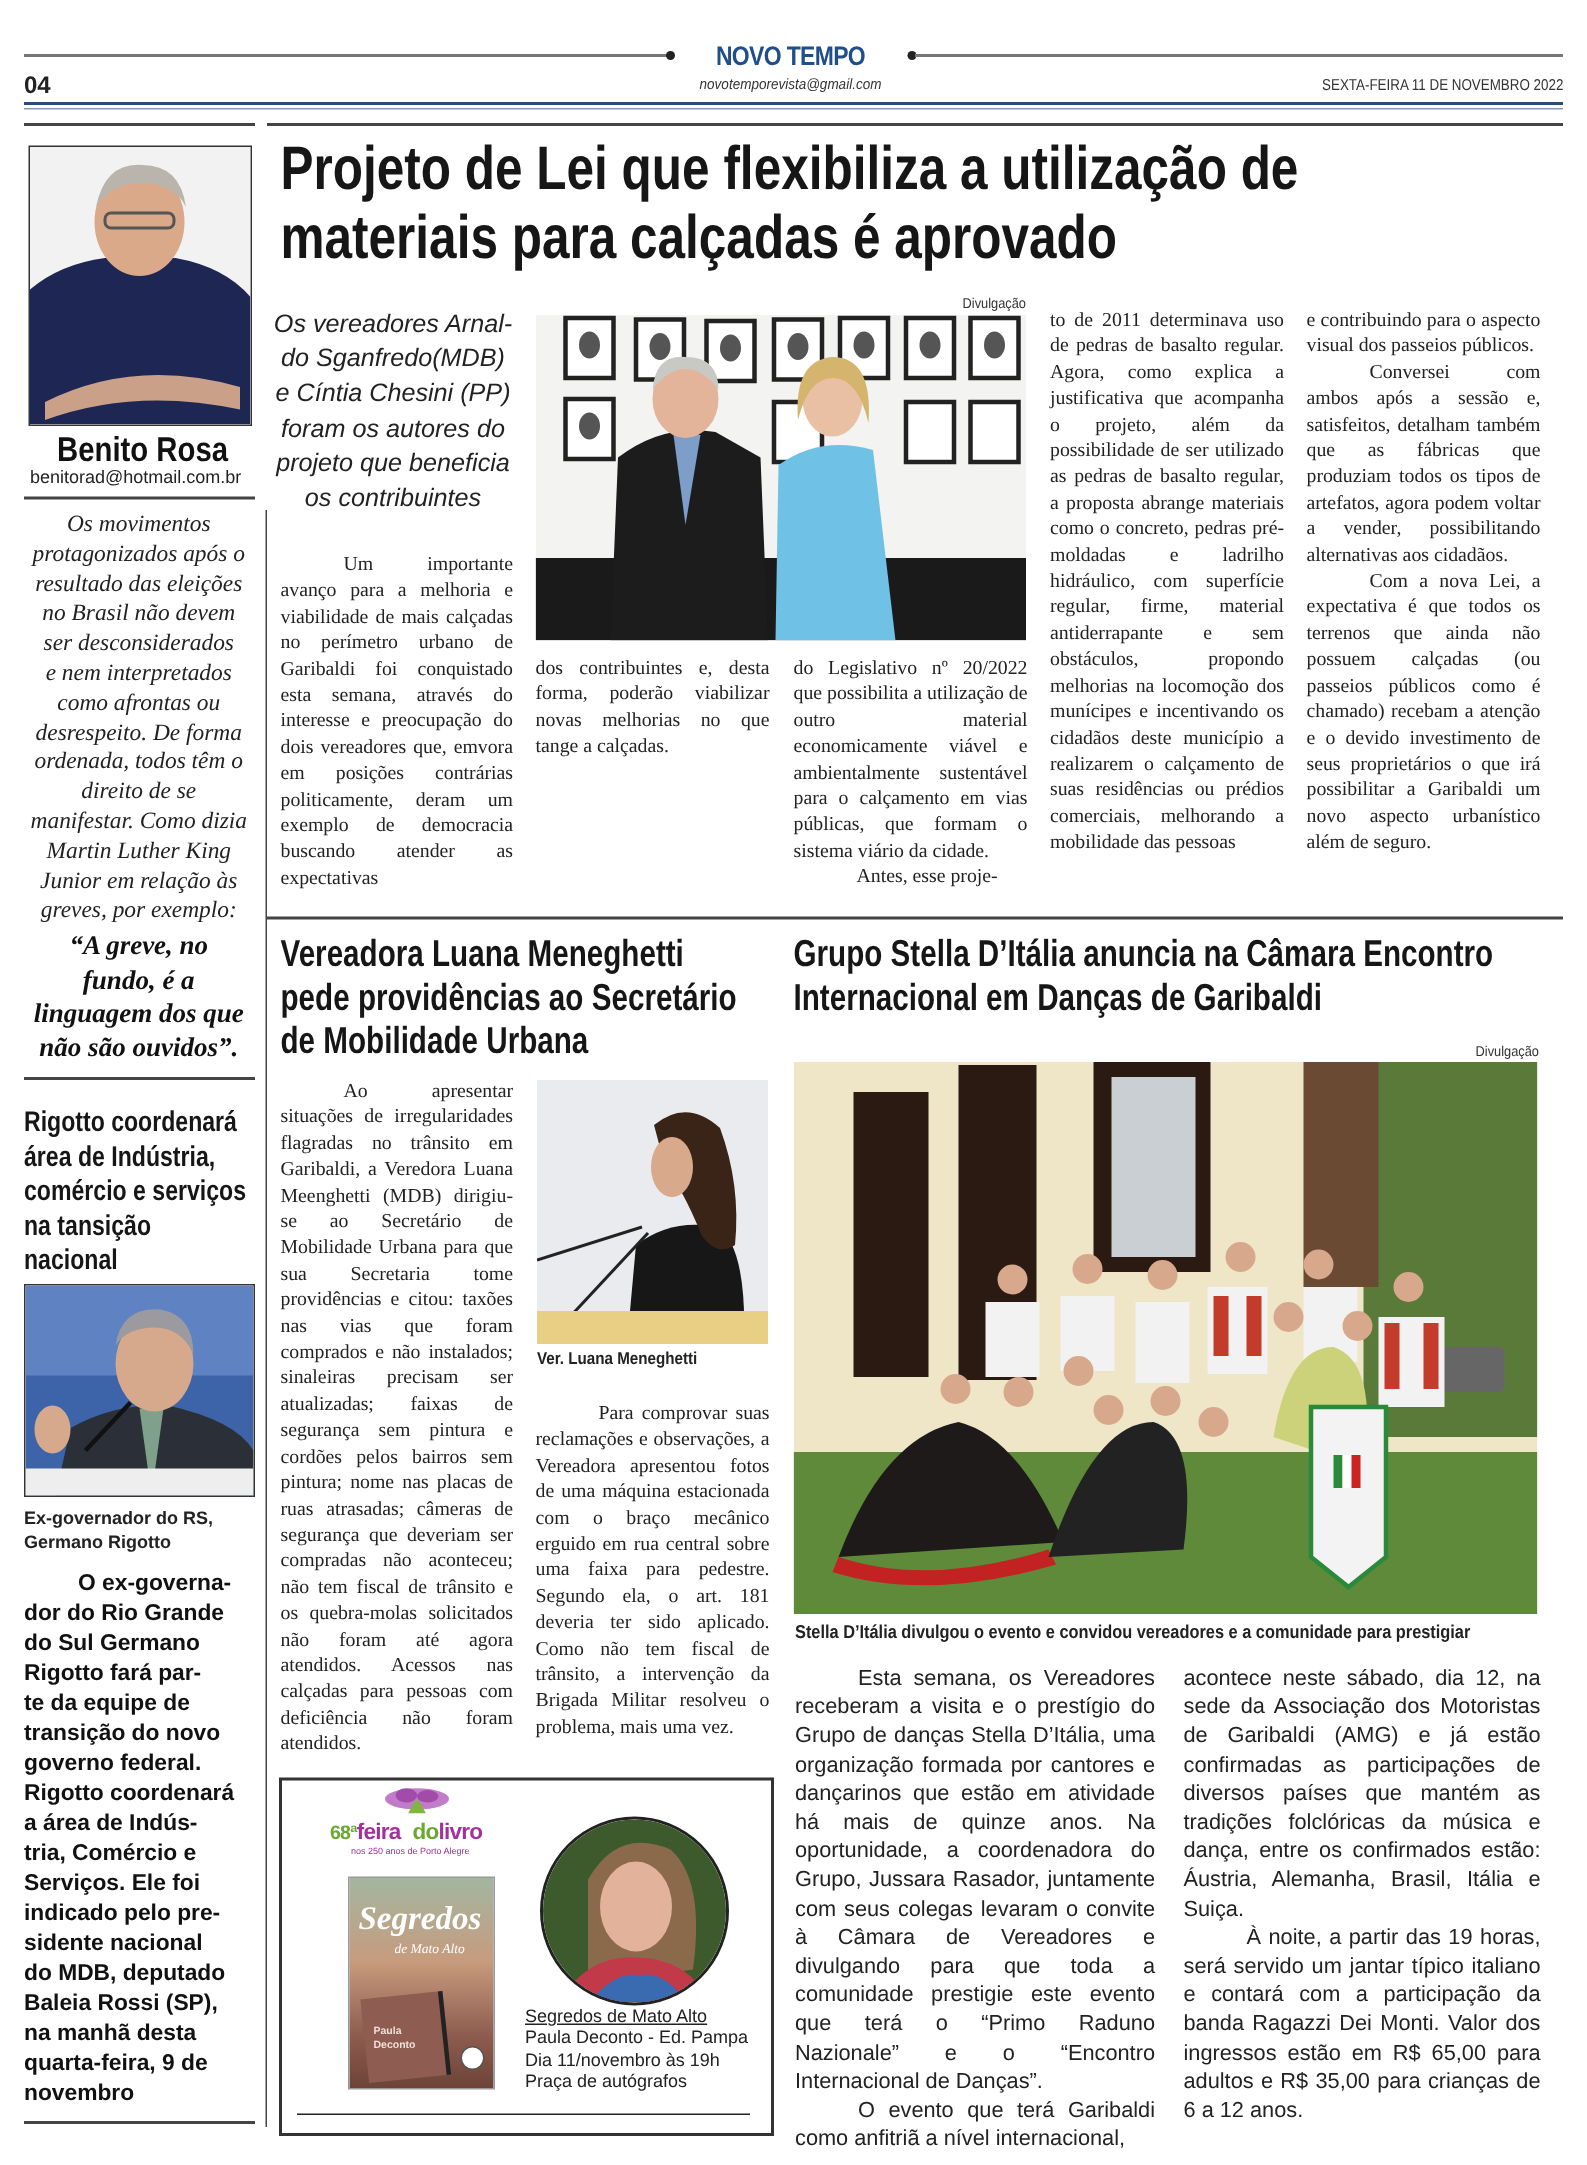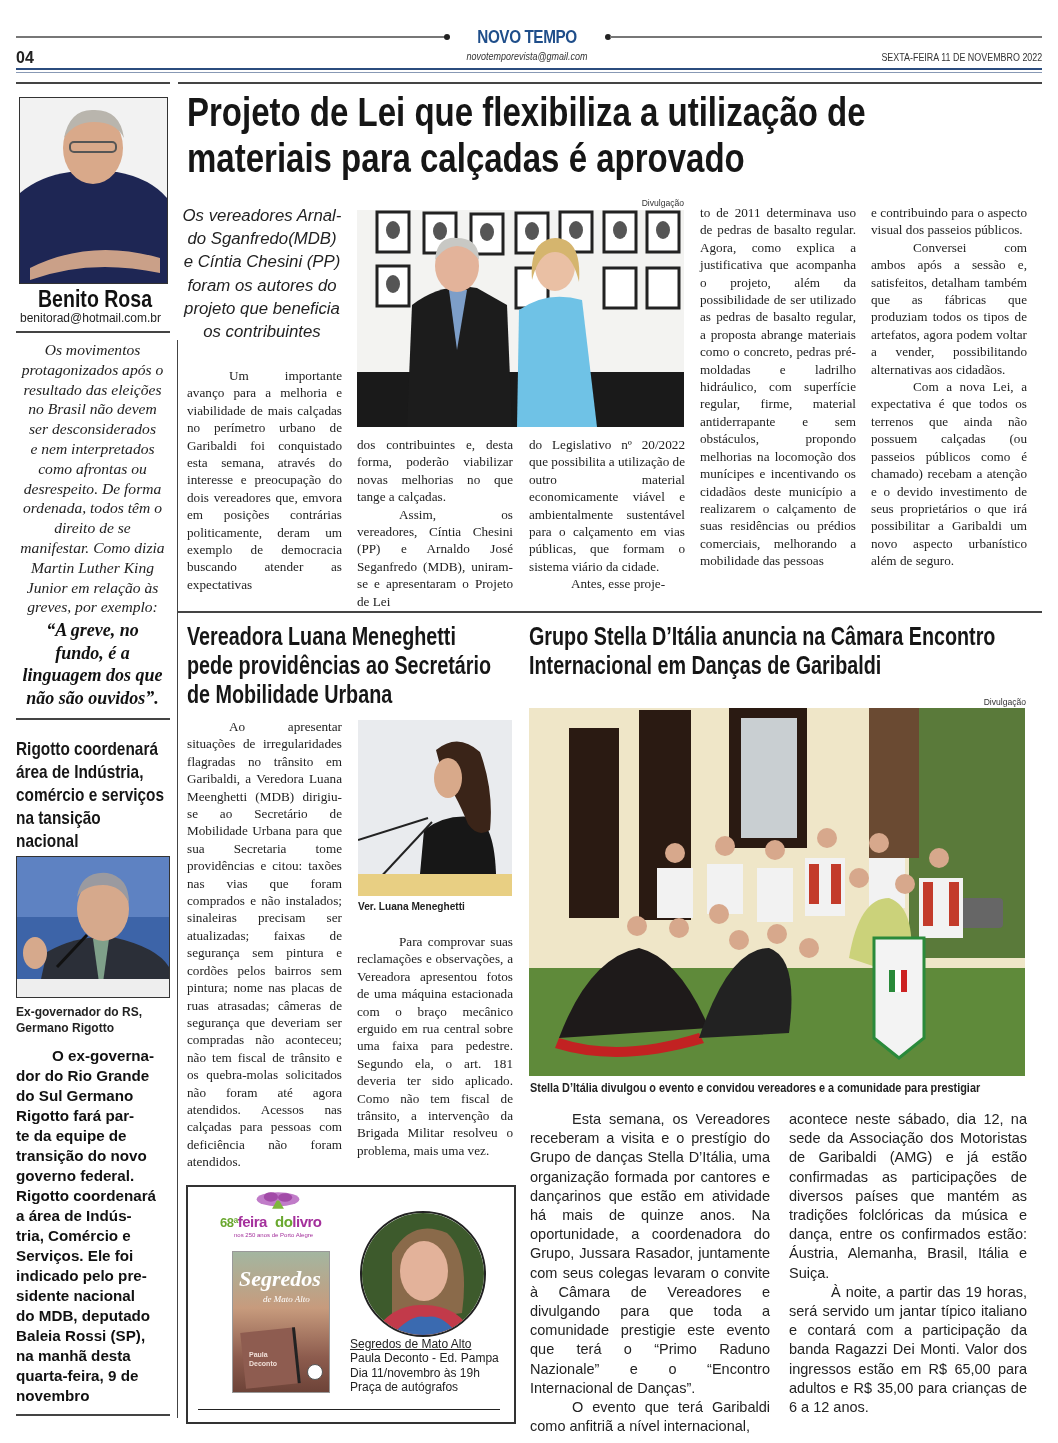--- a/index.html
+++ b/index.html
@@ -190,21 +190,20 @@
     <ellipse cx="198" cy="56" rx="20" ry="25" fill="#eac0a4"></ellipse>
     <path d="M175 70 Q172 30 198 28 Q225 28 222 72 Q215 42 198 42 Q182 42 175 70 Z" fill="#d5b56e"></path>
   </svg>
 </div>
 
 <div class="abs body-serif" style="left:187px;top:351px;width:155px;margin-top:16px;">
   <p class="indent">Um importante avanço para a melhoria e viabilidade de mais calçadas no perímetro urbano de Garibaldi foi conquistado esta semana, através do interesse e preocupação do dois vereadores que, emvora em posições contrárias politicamente, deram um exemplo de democracia buscando atender as expectativas</p>
 </div>
 <div class="abs body-serif" style="left:357px;top:436px;width:156px;">
   <p>dos contribuintes e, desta forma, poderão viabilizar novas melhorias no que tange a calçadas.</p>
-  <p class="indent">Assim, os vereadores, Cíntia Chesini (PP) e Arnaldo José Seganfredo (MDB), uniram-se e apresentaram o Projeto de Lei</p>
 </div>
 <div class="abs body-serif" style="left:529px;top:436px;width:156px;">
   <p>do Legislativo nº 20/2022 que possibilita a utilização de outro material economicamente viável e ambientalmente sustentável para o calçamento em vias públicas, que formam o sistema viário da cidade.</p>
   <p class="indent">Antes, esse proje-</p>
 </div>
 <div class="abs body-serif" style="left:700px;top:204px;width:156px;">
   <p>to de 2011 determinava uso de pedras de basalto regular. Agora, como explica a justificativa que acompanha o projeto, além da possibilidade de ser utilizado as pedras de basalto regular, a proposta abrange materiais como o concreto, pedras pré-moldadas e ladrilho hidráulico, com superfície regular, firme, material antiderrapante e sem obstáculos, propondo melhorias na locomoção dos munícipes e incentivando os cidadãos deste município a realizarem o calçamento de suas residências ou prédios comerciais, melhorando a mobilidade das pessoas</p>
 </div>
 <div class="abs body-serif" style="left:871px;top:204px;width:156px;">
   <p>e contribuindo para o aspecto visual dos passeios públicos.</p>

